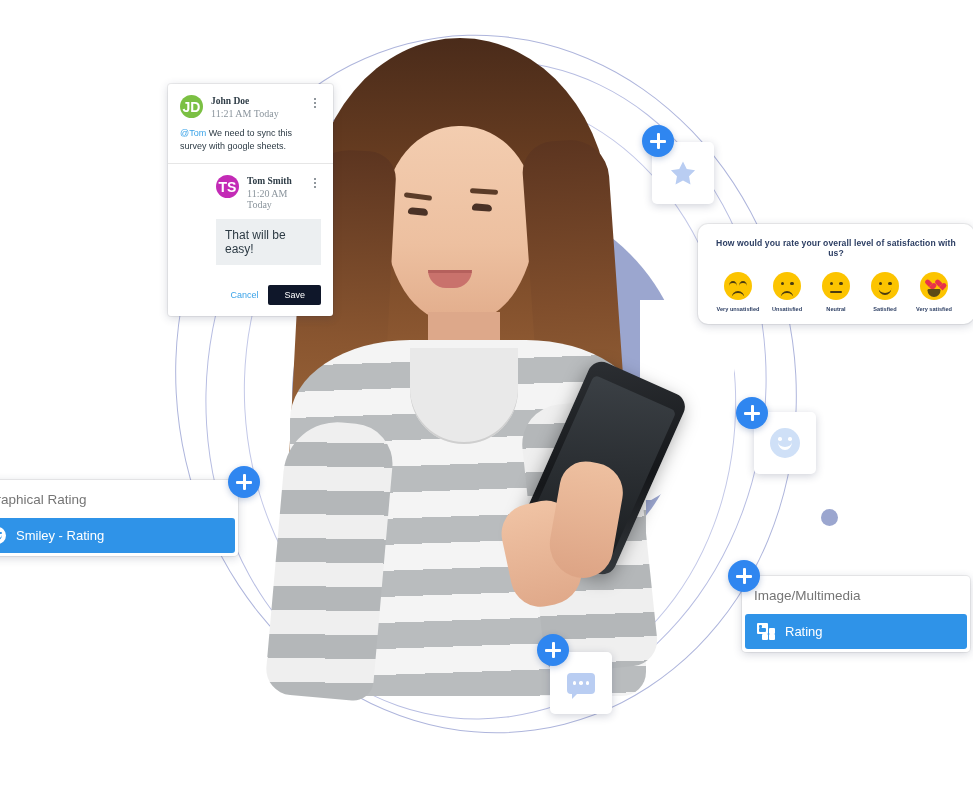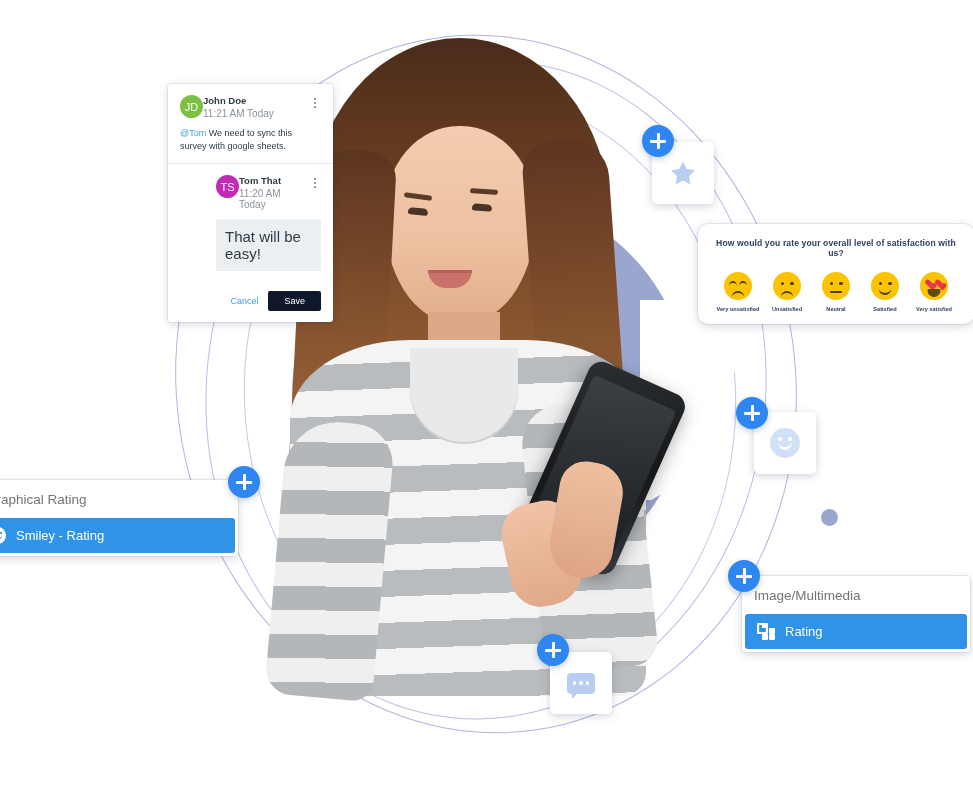--- a/index.html
+++ b/index.html
@@ -158,35 +158,35 @@
     box-shadow: 0 2px 10px rgba(35,45,80,.20), 0 0 0 1px rgba(0,0,0,.06);
   }
 
   
   .comment-card { left: 168px; top: 84px; width: 165px; padding: 0 0 0 0; }
   .cmt { padding: 11px 12px 10px 12px; }
   .cmt + .cmt { border-top: 1px solid #e6e6e6; padding-left: 48px; }
   .cmt-head { display: flex; align-items: flex-start; }
   .avatar {
     width: 23px; height: 23px; border-radius: 50%;
-    color: #fff; font-size: 11px; font-weight: normal;
+    color: #fff; font-size: 14px; font-weight: bold;
     display: flex; align-items: center; justify-content: center;
     flex: 0 0 auto;
   }
   .avatar.jd { background: #7bc043; }
   .avatar.ts { background: #c32bb6; }
-  .cmt-meta { flex: 1 1 auto; }
+  .cmt-meta { margin-left: 8px; flex: 1 1 auto; font-family: Liberation Serif, serif; }
   .cmt-name { font-size: 9.5px; font-weight: bold; color: #2d3b45; line-height: 12px; }
   .cmt-time { font-size: 10px; color: #8a949c; line-height: 11px; margin-top: 1px; }
   .kebab { width: 12px; display: flex; flex-direction: column; align-items: center; gap: 2px; padding-top: 3px; cursor: pointer; }
   .kebab i { width: 2px; height: 2px; background: #6b757d; border-radius: 50%; display: block; }
   .cmt-body { font-size: 9px; color: #2d3b45; line-height: 13px; margin-top: 8px; }
   .mention { color: #3ba3e8; }
   .cmt-input {
-    margin-top: 9px; background: #eceff1; font-size: 15px; color: #2d3b45;
+    margin-top: 9px; background: #eceff1; font-size: 12px; color: #2d3b45;
     padding: 9px 9px; min-height: 30px;
   }
   .cmt-actions { display: flex; justify-content: flex-end; gap: 10px; padding: 10px 12px 11px 12px; }
   .btn-link { font-size: 9px; color: #3ba3e8; cursor: pointer; background: none; border: none; font-family: inherit; }
   .btn-save {
     font-size: 9px; color: #ffffff; background: #0f172a; border: none;
     padding: 5px 16px; border-radius: 2px; cursor: pointer; font-family: inherit;
   }
 
   
@@ -336,21 +336,21 @@
             <i></i>
           </div>
       </div>
       <div class="cmt-body"><span class="mention">@Tom</span><span> We need to sync this survey with google sheets.</span></div>
     </div>
 
     <div class="cmt">
       <div class="cmt-head">
         <div class="avatar ts">TS</div>
         <div class="cmt-meta">
-          <div class="cmt-name">Tom That</div>
+          <div class="cmt-name">Tom Smith</div>
           <div class="cmt-time">11:20 AM Today</div>
         </div>
         <div class="kebab">
             <i></i>
             <i></i>
             <i></i>
           </div>
       </div>
       <div class="cmt-input" placeholder="Write a reply...">That will be easy!</div>
     </div>

